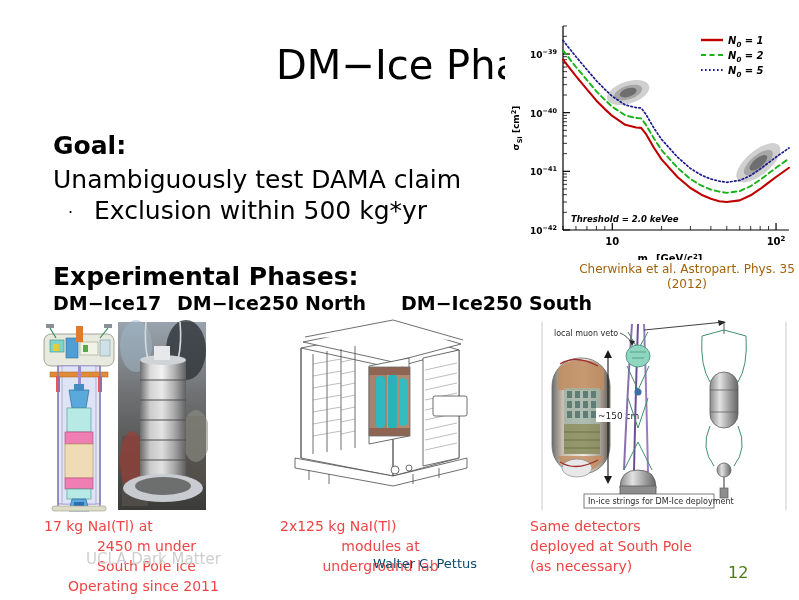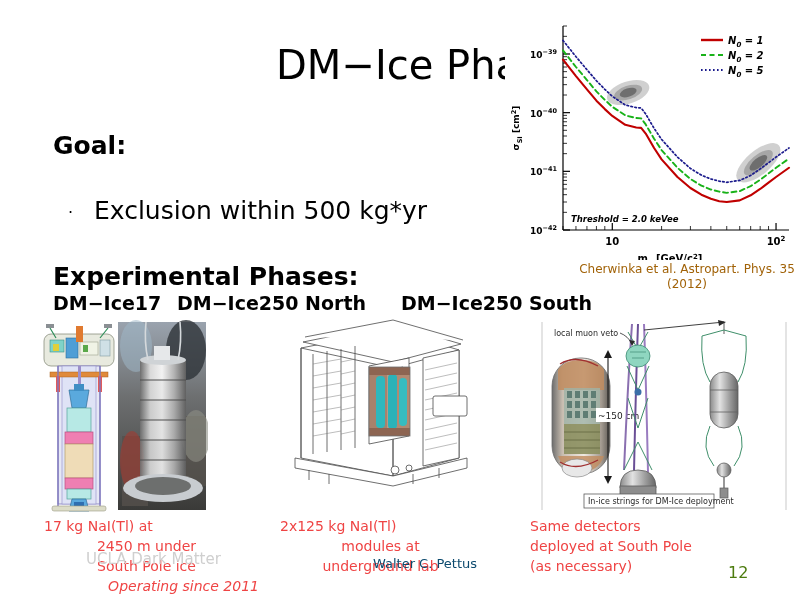--- a/index.html
+++ b/index.html
@@ -97,21 +97,21 @@
   .caption {
     position: absolute;
     font-size: 14px;
     line-height: 20px;
     color: #ef4444;
   }
   #cap-left   { left: 34px;  top: 516px; width: 225px; text-align: center; }
   #cap-center { left: 268px; top: 516px; width: 225px; text-align: center; }
   #cap-right  { left: 530px; top: 516px; width: 255px; text-align: left; }
   #cap-left .cap-l1 { text-align: left; margin-left: 10px; }
-  #cap-left .cap-l4 { text-align: right; margin-left: -6px; font-style: italic; }
+  #cap-left .cap-l4 { text-align: center; margin-left: -6px; }
   #cap-center .cap-l1 { text-align: left; margin-left: 12px; }
   #cap-right .cap-l2, #cap-right .cap-l3 { }
 
   
   #footer {
     position: absolute;
     left: 86px; top: 551px;
     width: 290px;
     font-size: 15px;
     line-height: 17px;
@@ -133,20 +133,21 @@
   }
 </style>
 </head>
 <body>
 
 <div id="slide">
 
   <div id="title">DM−Ice Pha</div>
 
   <div id="goal-heading">Goal:</div>
+  <div id="goal-line1">Unambiguously test DAMA claim</div>
   <div id="goal-bullet-row">
     <span class="bullet">·</span><span>Exclusion within 500 kg*yr</span>
   </div>
 
   <div id="phases-heading">Experimental Phases:</div>
   <div class="phase-label" id="phase-label-0">DM−Ice17</div>
   <div class="phase-label" id="phase-label-1">DM−Ice250 North</div>
   <div class="phase-label" id="phase-label-2">DM−Ice250 South</div>
 
   <div id="citation">

